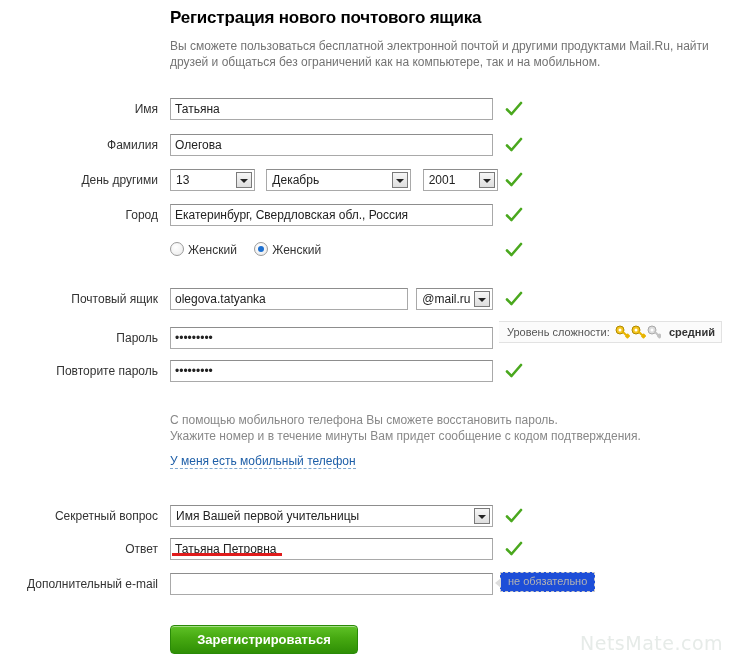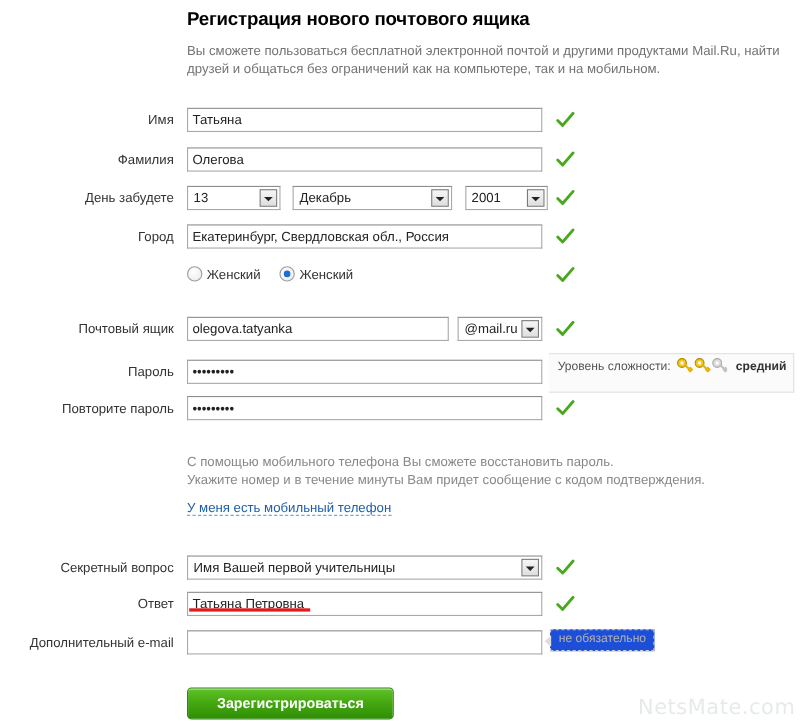--- a/index.html
+++ b/index.html
@@ -156,21 +156,21 @@
     width: 18px;
     height: 18px;
   }
   .check svg { display: block; }
 
   
   .pwd-tip {
     position: absolute;
     left: 499px;
     top: 321px;
-    height: 36px;
+    height: 22px;
     box-sizing: border-box;
     padding: 3px 6px 0 8px;
     background: #fbfbfb;
     border: 1px solid #e2e2e2;
     border-left: none;
     font-size: 11px;
     color: #555555;
     white-space: nowrap;
   }
   .pwd-tip .keys { display: inline-block; vertical-align: -3px; margin: 0 2px; }
@@ -294,21 +294,21 @@
       <input class="txt wide" type="text" value="Олегова" style="">
     </div>
     <span class="check" style="left:505px">
       <svg width="18" height="18" viewBox="0 0 18 18">
           <path d="M2 9.5 L6.5 14 L16 3" stroke="#4aa81e" stroke-width="2.6" fill="none" stroke-linecap="round" stroke-linejoin="round"></path>
         </svg>
     </span>
   </div>
 
   <div class="row" style="top:169px">
-    <div class="lbl">День забудете</div>
+    <div class="lbl">День другими</div>
     <div class="field-area">
       <span class="sel day">
         <span class="sel-val">13</span>
         <span class="sel-btn"></span>
       </span>
       <span class="sel month">
         <span class="sel-val">Декабрь</span>
         <span class="sel-btn"></span>
       </span>
       <span class="sel year">

